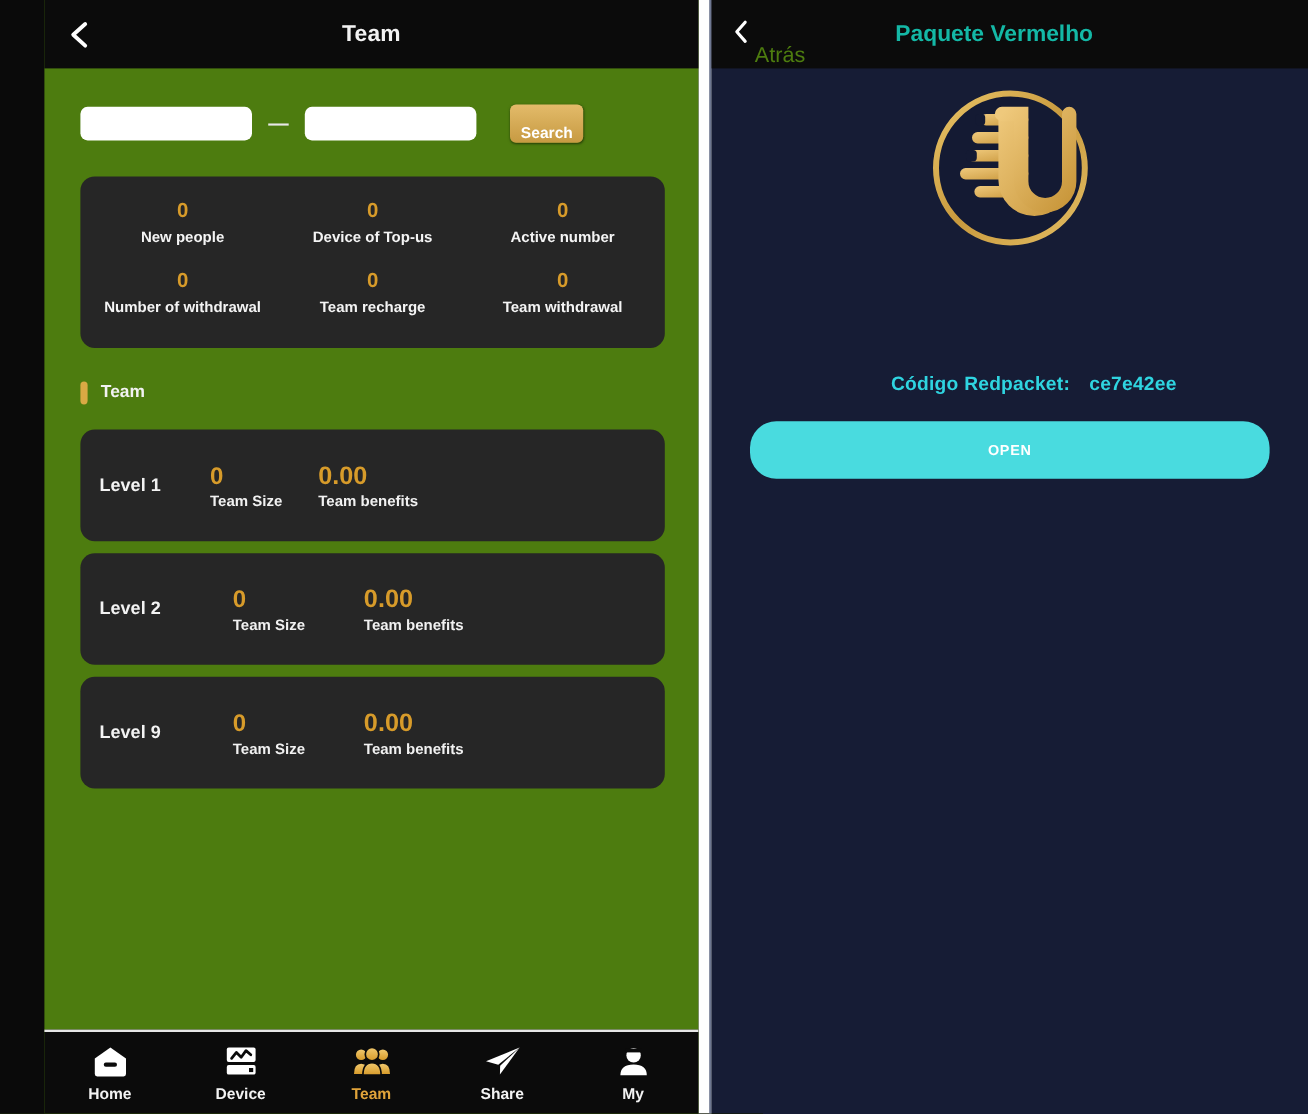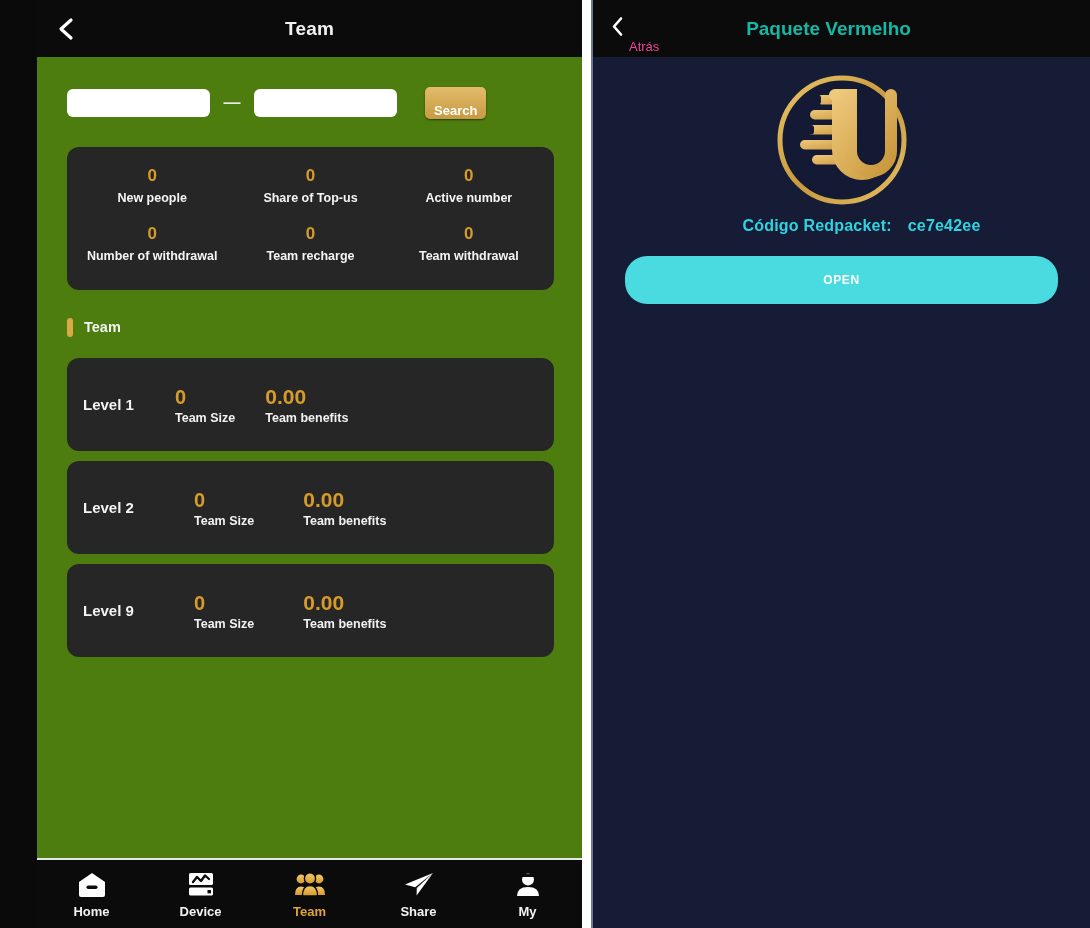--- a/index.html
+++ b/index.html
@@ -177,32 +177,33 @@
     height: 57px;
     background: #0b0b0b;
     display: flex; align-items: center;
   }
   .r-back {
     position: absolute; left: 18px; top: 50%;
     transform: translateY(-50%);
     display: flex; align-items: center; gap: 4px;
     cursor: pointer;
   }
-  .r-back-lbl { color: #ec4899; font-size: 13px; margin-top: 34px; }
+  .r-back-lbl { color: #4d7c0f; font-size: 18px; margin-top: 34px; }
   .r-title {
     width: 100%; text-align: center;
     color: #14b8a6; font-size: 19px; font-weight: 700;
     padding-right: 26px;
   }
   .logo-wrap {
     display: flex; justify-content: center;
     padding-top: 10px;
   }
   .code-line {
     text-align: center;
+    margin-top: 94px;
     color: #2fd4e0; font-size: 16px; font-weight: 700;
     letter-spacing: .2px;
     padding-left: 40px;
   }
   .code-line .code-val { margin-left: 16px; }
   .open-btn {
     display: block;
     margin: 21px auto 0 auto;
     width: 433px; height: 48px;
     background: #49dbdf;
@@ -238,21 +239,21 @@
     </div>
 
     <div class="stats-card">
       <div class="stats-row">
         <div class="stat-cell">
           <div class="stat-val">0</div>
           <div class="stat-lbl">New people</div>
         </div>
         <div class="stat-cell">
           <div class="stat-val">0</div>
-          <div class="stat-lbl">Share of Top-us</div>
+          <div class="stat-lbl">Device of Top-us</div>
         </div>
         <div class="stat-cell">
           <div class="stat-val">0</div>
           <div class="stat-lbl">Active number</div>
         </div>
       </div>
       <div class="stats-row">
         <div class="stat-cell">
           <div class="stat-val">0</div>
           <div class="stat-lbl">Number of withdrawal</div>

